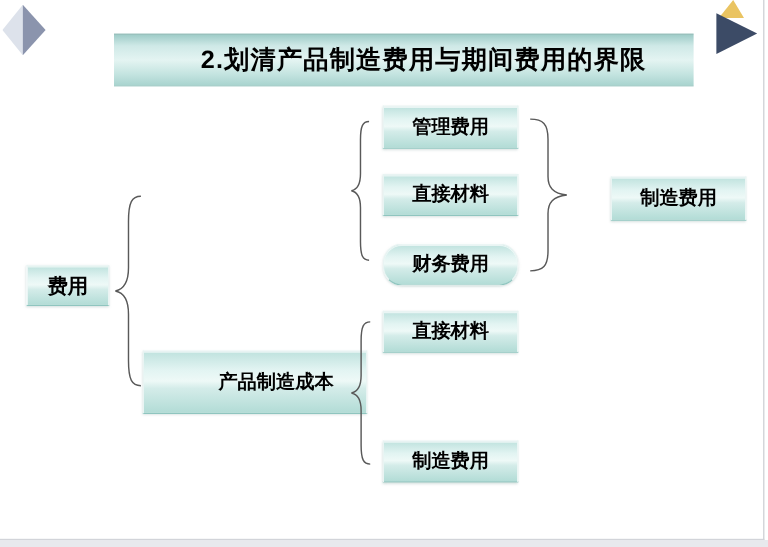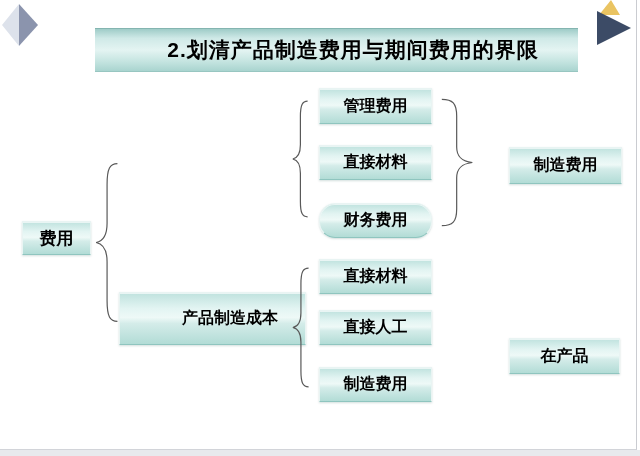--- a/index.html
+++ b/index.html
@@ -71,20 +71,18 @@
 
     <div class="node" style="left:119px;top:292px;width:150px;height:51px;padding-left:35px;">产品制造成本</div>
 
     <div class="brace" style="left:292px;top:267px;width:17px;height:121px;">
       <svg viewBox="0 0 20 100" preserveAspectRatio="none">
         <path d="M19.5,1 C13,1 10.5,4 10.5,14 L10.5,38 C10.5,45 8,49 1,50 C8,51 10.5,55 10.5,62 L10.5,86 C10.5,96 13,99 19.5,99" fill="none" stroke="#595959" stroke-width="1.2" vector-effect="non-scaling-stroke"></path>
       </svg>
     </div>
 
     <div class="node" style="left:319px;top:259px;width:111px;height:33px;">直接材料</div>
-    <div class="node" style="left:319px;top:310px;width:111px;height:33px;">直接人工</div>
     <div class="node" style="left:319px;top:367px;width:111px;height:33px;">制造费用</div>
 
-    <div class="node" style="left:509px;top:338px;width:109px;height:34px;">在产品</div>
 
   </div>
   <div class="bottom-strip"></div>
 </div>
 
 </body></html>

